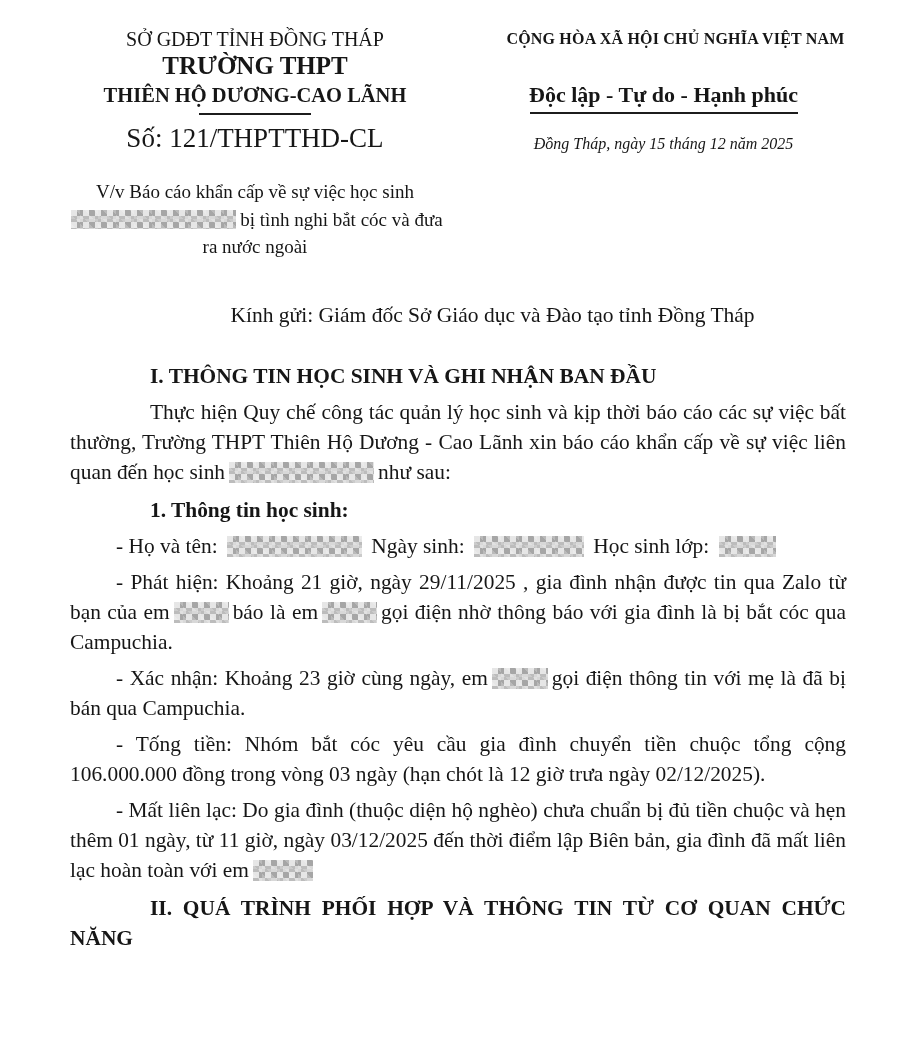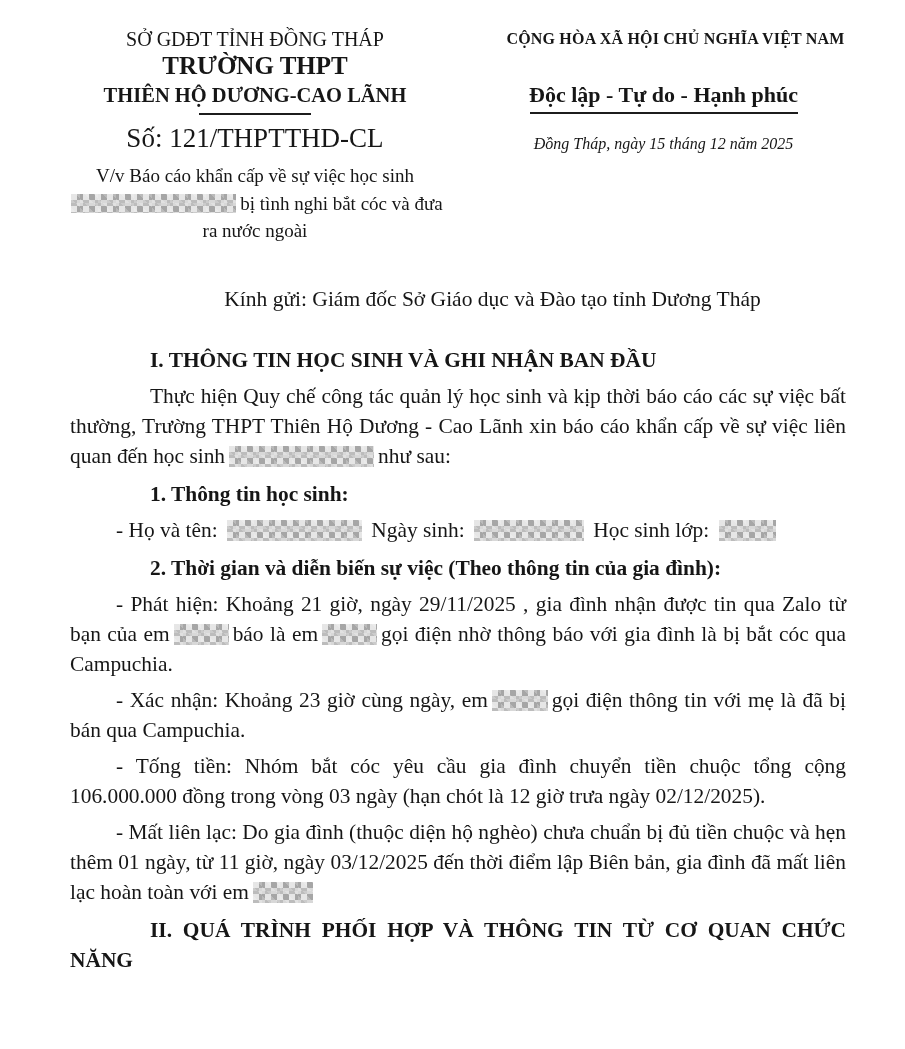--- a/index.html
+++ b/index.html
@@ -20,21 +20,21 @@
   .col-left  { width: 390px; margin-left: 60px; text-align: center; flex: 0 0 auto; }
   .col-right { flex: 1 1 auto; text-align: center; padding-right: 28px; }
 
   .org-line1 { font-size: 20px;   line-height: 26px; }
   .org-line2 { font-size: 25px; line-height: 28px; font-weight: bold; }
   .org-line3 { font-size: 20.5px; line-height: 30px; font-weight: bold; }
   .rule { height: 2px; background: #1c1c1c; }
   .rule-left  { width: 112px; margin: 3px auto 0 auto; }
   .rule-right { width: 268px; margin: 2px auto 0 auto; }
   .doc-number { font-size: 27px; line-height: 24px; margin-top: 11px; }
-  .subject { font-size: 19px; line-height: 27.5px; margin-top: 12px; }
+  .subject { font-size: 19px; line-height: 27.5px; margin-top: 28px; }
 
   .nat1 { font-size: 16px;   line-height: 26px; font-weight: bold; letter-spacing: 0.2px; margin-left: 24px; }
   .nat2 { font-size: 22px; line-height: 30px; font-weight: bold; margin-top: 28px; }
   .dateline { font-size: 16px; line-height: 26px; font-style: italic; margin-top: 17px; }
 
   
   .recipient {
     margin-top: 40px;
     text-align: center;
     padding-left: 80px;
@@ -90,39 +90,38 @@
 
     <div class="col-right">
       <div class="nat1">CỘNG HÒA XÃ HỘI CHỦ NGHĨA VIỆT NAM</div>
       <div class="nat2">Độc lập - Tự do - Hạnh phúc</div>
       <div class="rule rule-right"></div>
       <div class="dateline">Đồng Tháp, ngày 15 tháng 12 năm 2025</div>
     </div>
 
   </div>
 
-  <div class="recipient">Kính gửi: Giám đốc Sở Giáo dục và Đào tạo tỉnh Dương Tháp</div>
+  <div class="recipient">Kính gửi: Giám đốc Sở Giáo dục và Đào tạo tỉnh Đồng Tháp</div>
 
   <div class="body-area">
 
     <p class="para indent1 head">I. THÔNG TIN HỌC SINH VÀ GHI NHẬN BAN ĐẦU</p>
 
     <p class="para indent1"><span>Thực hiện Quy chế công tác quản lý học sinh và kịp thời báo cáo các sự việc bất thường, Trường THPT Thiên Hộ Dương - Cao Lãnh xin báo cáo khẩn cấp về sự việc liên quan đến học sinh</span><span class="redact w145"></span><span>như sau:</span></p>
 
     <p class="para indent1 head">1. Thông tin học sinh:</p>
 
     <p class="para indent2"><span>- Họ và tên:</span>
       <span class="redact w135"></span>
       <span>Ngày sinh:</span>
       <span class="redact w110"></span>
       <span>Học sinh lớp:</span>
       <span class="redact w57"></span></p>
 
 
-    <p class="para indent1 head">2. Thời gian và diễn biến sự việc (Theo thông tin của gia đình):</p>
 
     <p class="para indent2"><span>- Phát hiện: Khoảng 21 giờ, ngày 29/11/2025 , gia đình nhận được tin qua Zalo từ bạn của em</span><span class="redact w55"></span><span>báo là em</span><span class="redact w55"></span><span>gọi điện nhờ thông báo với gia đình là bị bắt cóc qua Campuchia.</span></p>
 
     <p class="para indent2"><span>- Xác nhận: Khoảng 23 giờ cùng ngày, em</span><span class="redact w56"></span><span>gọi điện thông tin với mẹ là đã bị bán qua Campuchia.</span></p>
 
     <p class="para indent2">- Tống tiền: Nhóm bắt cóc yêu cầu gia đình chuyển tiền chuộc tổng cộng 106.000.000 đồng trong vòng 03 ngày (hạn chót là 12 giờ trưa ngày 02/12/2025).</p>
 
     <p class="para indent2"><span>- Mất liên lạc: Do gia đình (thuộc diện hộ nghèo) chưa chuẩn bị đủ tiền chuộc và hẹn thêm 01 ngày, từ 11 giờ, ngày 03/12/2025 đến thời điểm lập Biên bản, gia đình đã mất liên lạc hoàn toàn với em</span><span class="redact w60"></span></p>
 
     <p class="para indent1 head">II. QUÁ TRÌNH PHỐI HỢP VÀ THÔNG TIN TỪ CƠ QUAN CHỨC NĂNG</p>

